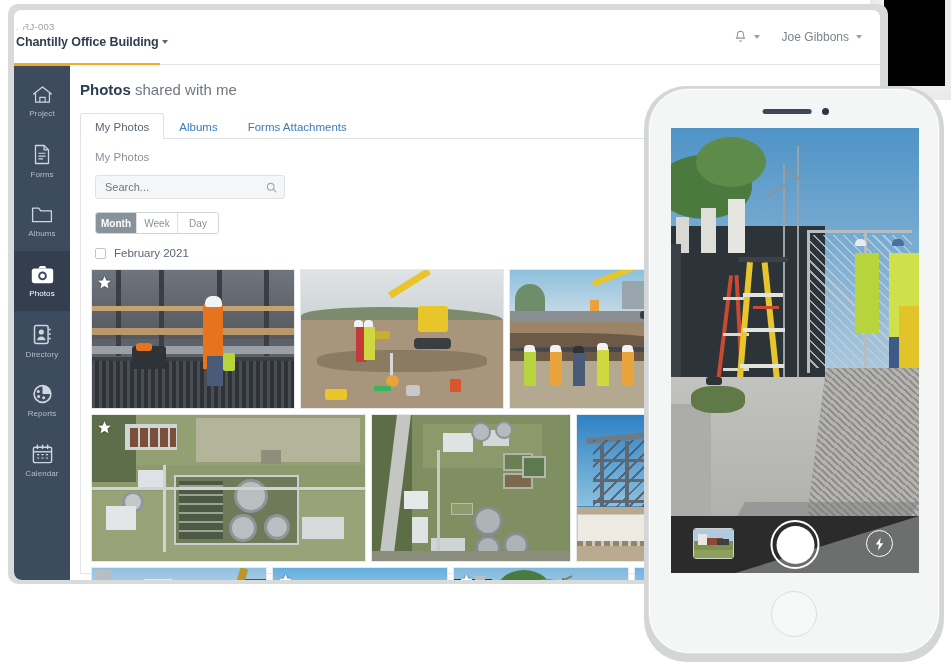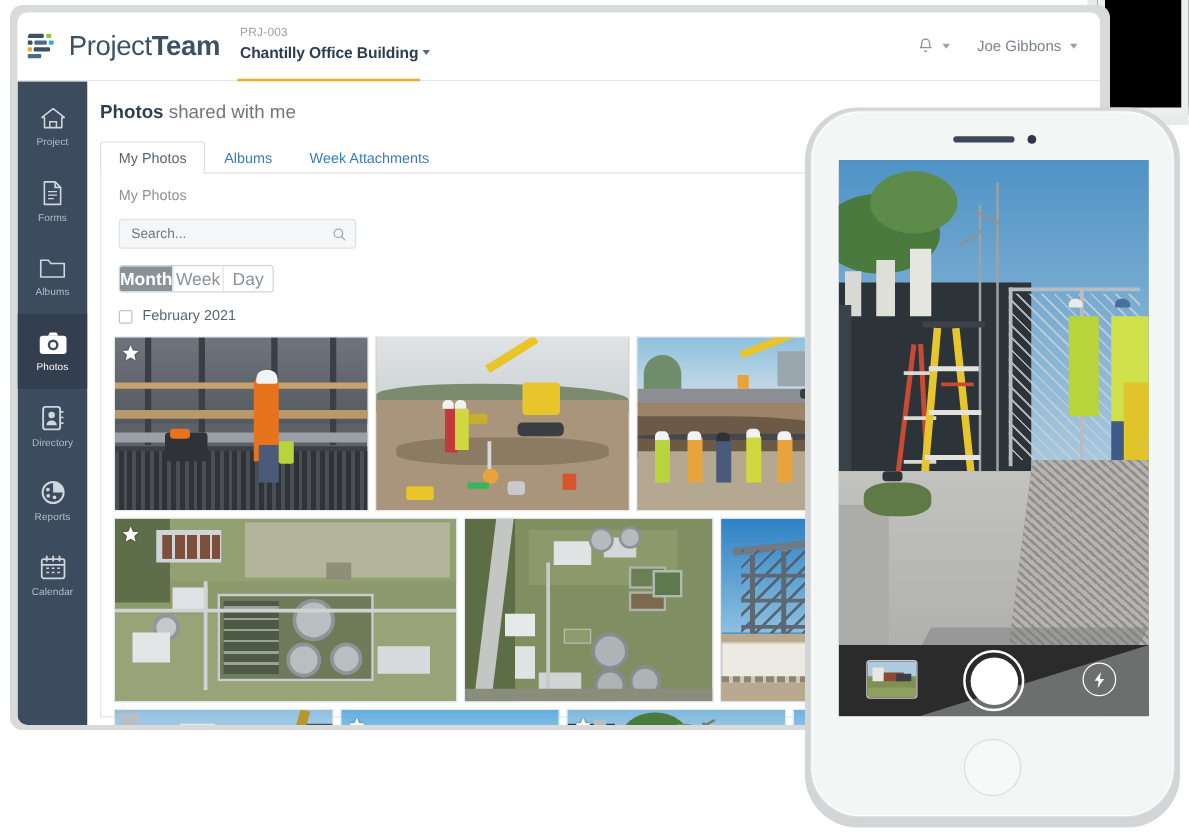--- a/index.html
+++ b/index.html
@@ -114,21 +114,21 @@
     padding: 0 7px 0 9px;
   }
   .mini-search input {
     flex:1; border:none; background:transparent; outline:none; font-size:11px; color:#a3abb2;
     font-family:"Liberation Sans", sans-serif;
   }
 
   .seg { margin: 13px 0 0 14px; display:flex; border-radius:3px; overflow:hidden; width: 124px; height: 22px;
          border:1px solid #cfd4d8; }
   .seg div {
-    flex:1; display:flex; align-items:center; justify-content:center; font-size:14px;
+    flex:1; display:flex; align-items:center; justify-content:center; font-size:10px;
     background:#fff; color:#8a9299; cursor:pointer; border-left:1px solid #e0e3e6;
   }
   .seg div:first-child { border-left:none; }
   .seg div.on { background:#8a9299; color:#ffffff; font-weight:bold; }
 
   .monthrow { margin: 13px 0 0 14px; display:flex; align-items:center; gap:8px; }
   .cbox { width:11px; height:11px; border:1px solid #bfc5ca; border-radius:2px; background:#fff; cursor:pointer; }
   .monthlabel { font-size:11.5px; color:#5a6673; }
 
   
@@ -199,37 +199,20 @@
 <div id="stage">
 
   <div class="bg-device-shadow"></div>
   <div class="bg-device"></div>
 
   <div class="window-shadow"></div>
   <div class="window">
 
     <div class="topbar">
 
-      <div class="logo-wrap">
-        <div class="logo-mark">
-          <svg width="26" height="22" viewBox="0 0 26 22">
-            <rect x="0" y="1" width="13" height="3.4" rx="1" fill="#3d5166"></rect>
-            <rect x="15" y="1" width="4" height="3.4" rx="1" fill="#8cc63e"></rect>
-            <rect x="0" y="6.4" width="4" height="3.4" rx="1" fill="#3d5166"></rect>
-            <rect x="5.5" y="6.4" width="10" height="3.4" rx="1" fill="#4d6a86"></rect>
-            <rect x="17" y="6.4" width="4" height="3.4" rx="1" fill="#2bb8c4"></rect>
-            <rect x="0" y="11.8" width="3.6" height="3.4" rx="1" fill="#f0a92a"></rect>
-            <rect x="5" y="11.8" width="13" height="3.4" rx="1" fill="#3d5166"></rect>
-            <rect x="0" y="17.2" width="11" height="3.4" rx="1" fill="#4d6a86"></rect>
-          </svg>
-        </div>
-        <div class="logo-text">
-          <span class="light">Project</span><b>Team</b>
-        </div>
-      </div>
 
       <div class="proj-block">
         <div class="proj-code">PRJ-003</div>
         <div class="proj-name"><span>Chantilly Office Building</span><span class="caret"></span></div>
         <div class="proj-underline"></div>
       </div>
 
 
       <div class="topright">
         <div class="bell-wrap">
@@ -318,21 +301,21 @@
 
       <div class="content">
 
         <div class="page-title">
           <b>Photos</b><span> shared with me</span>
         </div>
 
         <div class="tabs">
           <div class="tab active">My Photos</div>
           <div class="tab">Albums</div>
-          <div class="tab">Week Attachments</div>
+          <div class="tab">Forms Attachments</div>
         </div>
 
         <div class="panel">
           <div class="panel-title">My Photos</div>
 
           <div class="mini-search">
             <input value="" placeholder="Search..." style="">
             <svg width="11" height="11" viewBox="0 0 14 14">
               <circle cx="6" cy="6" r="4.3" fill="none" stroke="#a3abb2" stroke-width="1.4"></circle>
               <line x1="9.2" y1="9.2" x2="12.6" y2="12.6" stroke="#a3abb2" stroke-width="1.4" stroke-linecap="round"></line>

